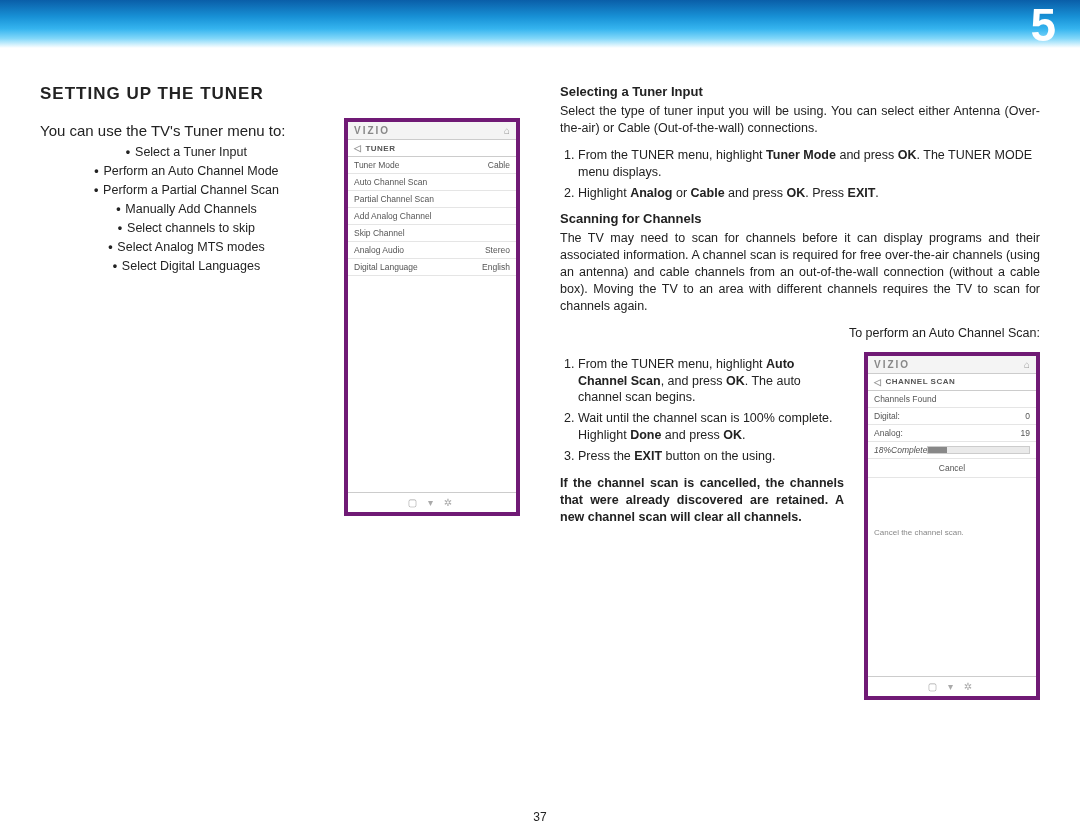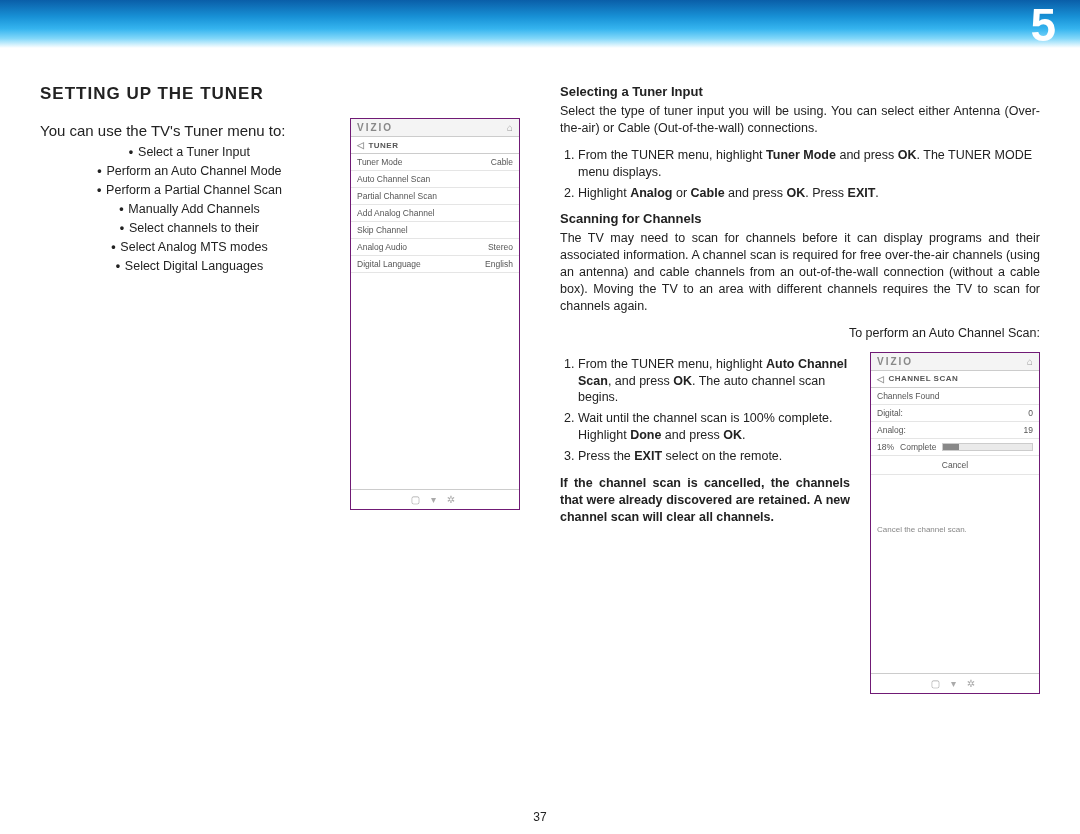--- a/index.html
+++ b/index.html
@@ -54,21 +54,21 @@
     width: 14px;
     margin-left: -14px;
     font-weight: 700;
   }
   ul.bullets li { margin: 5px 0; }
 
   .leftcol-wrapper { display: flex; gap: 20px; align-items: flex-start; }
   .leftcol-text { flex: 1; }
 
   .osd {
-    border: 1px solid #701a75;
+    border: 4px solid #701a75;
     width: 168px;
     font-family: Arial, sans-serif;
     font-size: 9px;
     color: #555;
     display: flex;
     flex-direction: column;
   }
   .osd-head {
     display: flex;
     justify-content: space-between;
@@ -110,21 +110,21 @@
     font-size: 10px;
   }
   .osd-hint {
     padding: 6px 6px;
     font-size: 8px;
     color: #888;
   }
   .osd-progress {
     display: flex;
     align-items: center;
-    gap: 6px;
+    font-style: italic;
   }
   .progress-bar {
     flex: 1;
     height: 6px;
     background: #eaeaea;
     border: 1px solid #ccc;
     position: relative;
   }
   .progress-fill {
     position: absolute;
@@ -192,21 +192,21 @@
     <h2 class="section">SETTING UP THE TUNER</h2>
 
     <div class="leftcol-wrapper">
       <div class="leftcol-text">
         <p class="intro">You can use the TV's Tuner menu to:</p>
         <ul class="bullets">
           <li>Select a Tuner Input</li>
           <li>Perform an Auto Channel Mode</li>
           <li>Perform a Partial Channel Scan</li>
           <li>Manually Add Channels</li>
-          <li>Select channels to their</li>
+          <li>Select channels to skip</li>
           <li>Select Analog MTS modes</li>
           <li>Select Digital Languages</li>
         </ul>
       </div>
 
       <div class="osd" style="height:390px">
         <div class="osd-head">
           <span class="osd-logo">VIZIO</span>
           <span class="home-icon">⌂</span>
         </div>
@@ -267,21 +267,21 @@
     <div class="rightcol-flex">
       <div class="rightcol-text">
         <ol class="steps">
           <li>
             <span>From the TUNER menu, highlight </span><b>Auto Channel Scan</b><span>, and press </span><b>OK</b><span>. The auto channel scan begins.</span>
           </li>
           <li>
             <span>Wait until the channel scan is 100% complete. Highlight </span><b>Done</b><span> and press </span><b>OK</b><span>.</span>
           </li>
           <li>
-            <span>Press the </span><b>EXIT</b><span> select on the remote.</span>
+            <span>Press the </span><b>EXIT</b><span> button on the using.</span>
           </li>
         </ol>
         <p class="body">If the channel scan is cancelled, the channels that were already discovered are retained. A new channel scan will clear all channels.</p>
       </div>
 
       <div class="osd" style="height:340px">
         <div class="osd-head">
           <span class="osd-logo">VIZIO</span>
           <span class="home-icon">⌂</span>
         </div>

